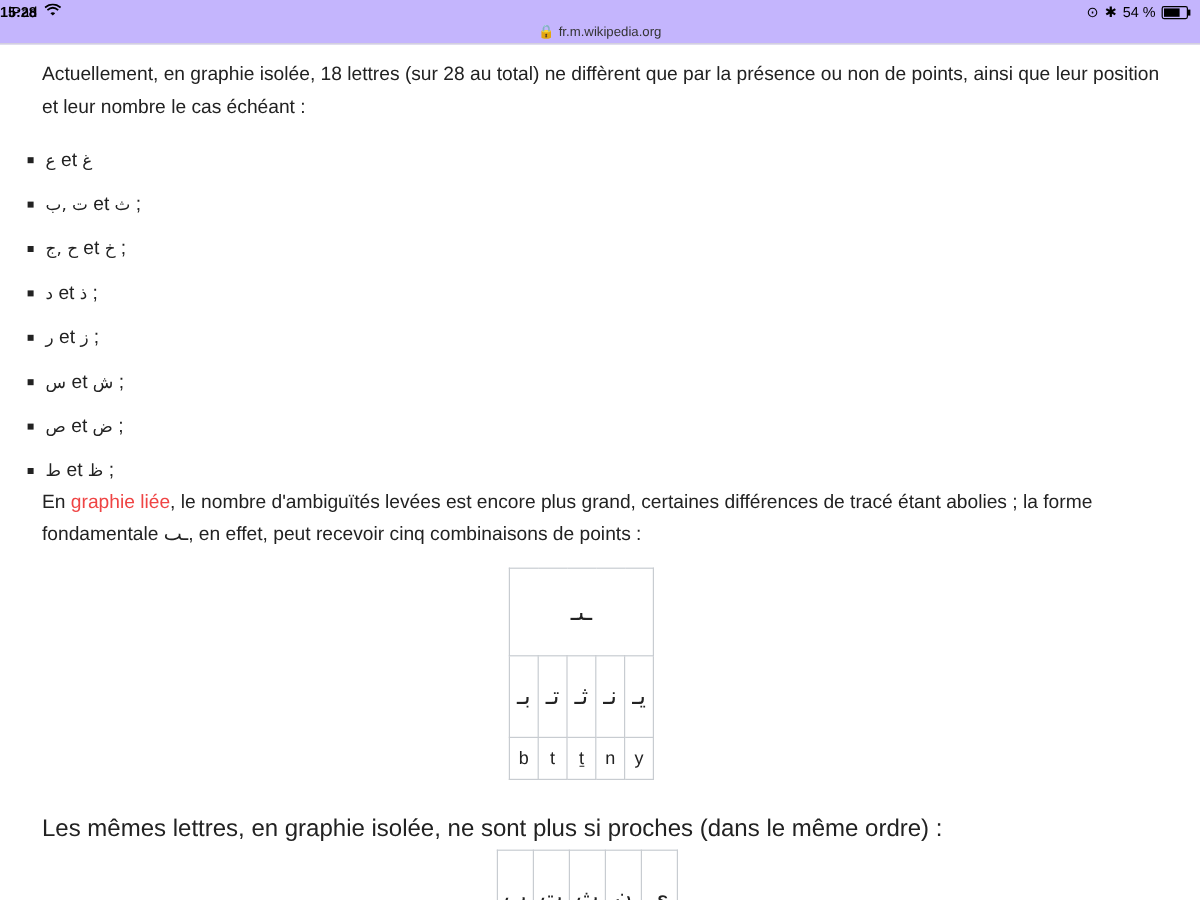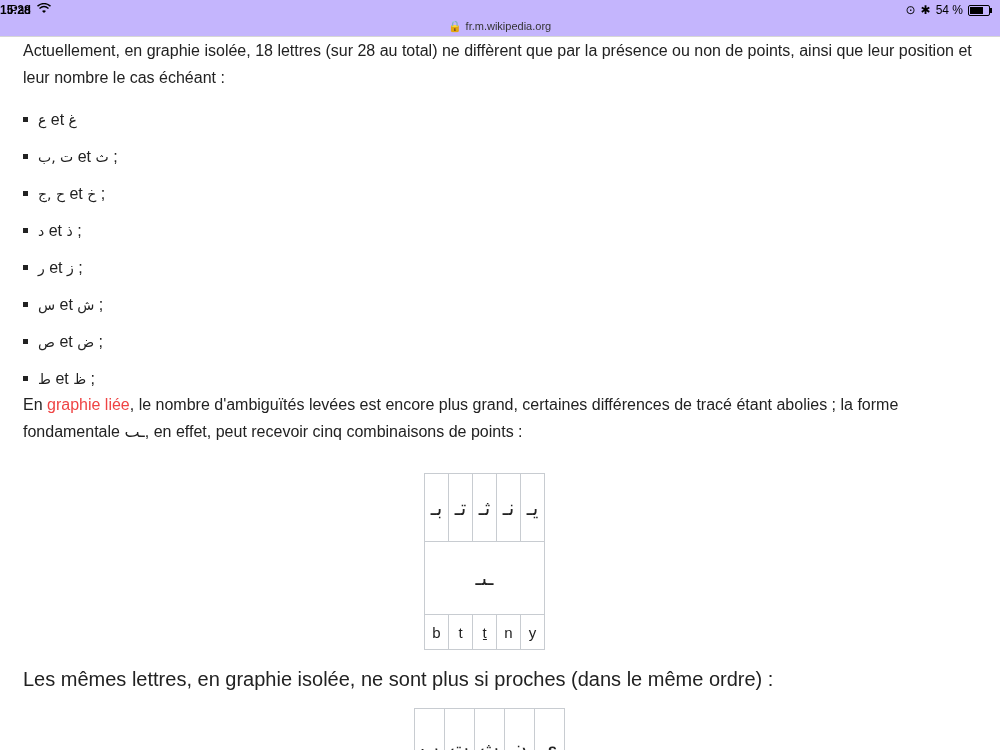--- a/index.html
+++ b/index.html
@@ -6,21 +6,21 @@
   body { width:1000px; height:750px; overflow:hidden; background:#ffffff; font-family:"Liberation Sans", "DejaVu Sans", sans-serif; color:#222; position:relative; }
   .statusbar { position:absolute; left:0; top:0; width:1000px; height:36px; background:#c4b5fd; border-bottom:1px solid #d6d6d6; }
   .sb-left { position:absolute; left:7px; top:3px; font-size:12px; color:#000; display:flex; align-items:center; gap:6px; }
   .sb-time { position:absolute; left:0; width:1000px; top:3px; text-align:left; font-size:12px; font-weight:bold; color:#000; }
   .sb-url { position:absolute; left:0; width:1000px; top:20px; text-align:center; font-size:11px; color:#333; }
   .sb-right { position:absolute; right:10px; top:3px; font-size:12px; color:#000; display:flex; align-items:center; gap:5px; }
   .battery { width:20px; height:9px; border:1px solid #000; border-radius:2px; position:relative; display:inline-block; }
   .battery .fill { position:absolute; left:1px; top:1px; bottom:1px; width:13px; background:#000; }
   .battery:after { content:""; position:absolute; right:-3px; top:2px; width:2px; height:5px; background:#000; }
   .content { position:absolute; left:23px; top:37px; width:960px; font-size:16px; line-height:27px; }
-  p { margin:0; }
+  p { margin:12px; }
   a.link { color:#ef4444; text-decoration:none; }
   ul.letters { list-style:none; margin:10px 0 0 0; padding:0; }
   ul.letters li { height:37px; line-height:24px; display:flex; align-items:center; }
   .bullet { width:5px; height:5px; background:#222; display:inline-block; margin-right:10px; }
   .ar { font-family:"DejaVu Sans", sans-serif; font-size:14px; }
   .p2 { margin-top:-6px; }
   table.dots { border-collapse:collapse; position:absolute; left:424px; top:473px; }
   table.dots td { border:1px solid #c8ccd1; text-align:center; padding:0; }
   td.top { height:72px; width:118px; font-size:20px; }
   td.ltr { width:23px; height:67px; font-size:20px; }
@@ -117,28 +117,28 @@
         <span class="ar">ظ</span>
         <span style="white-space:pre"> ;</span>
       </li>
   </ul>
   <p class="p2"><span style="white-space:pre">En </span><a class="link">graphie liée</a><span>, le nombre d'ambiguïtés levées est encore plus grand, certaines différences de tracé étant abolies ; la forme fondamentale ـٮ, en effet, peut recevoir cinq combinaisons de points :</span></p>
 </div>
 
 <table class="dots">
   <tbody>
       <tr>
+    <td class="top" colspan="5">ـٮـ</td>
+  </tr>
+  <tr>
     <td class="ltr">بـ</td>
     <td class="ltr">تـ</td>
     <td class="ltr">ثـ</td>
     <td class="ltr">نـ</td>
     <td class="ltr">يـ</td>
-  </tr>
-  <tr>
-    <td class="top" colspan="5">ـٮـ</td>
   </tr>
   <tr>
     <td class="lat">b</td>
     <td class="lat">t</td>
     <td class="lat">ṯ</td>
     <td class="lat">n</td>
     <td class="lat">y</td>
   </tr>
 </tbody>
   </table>

